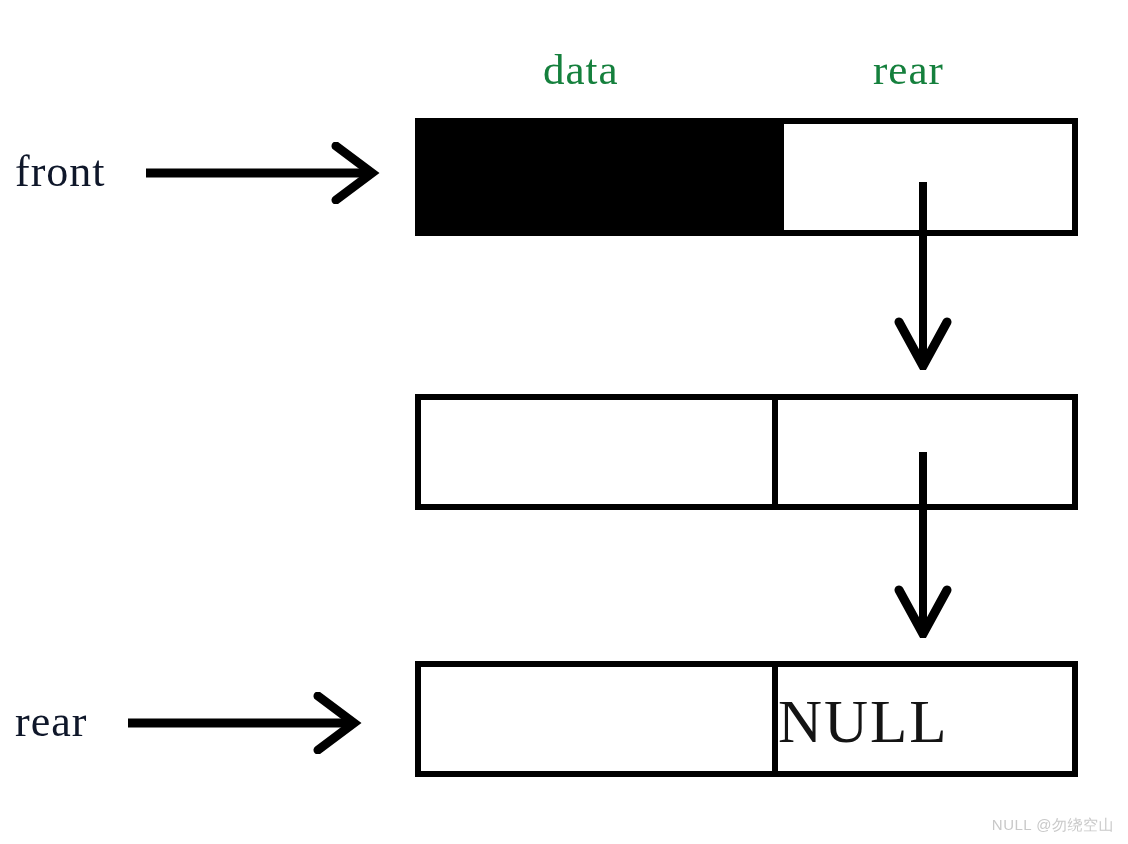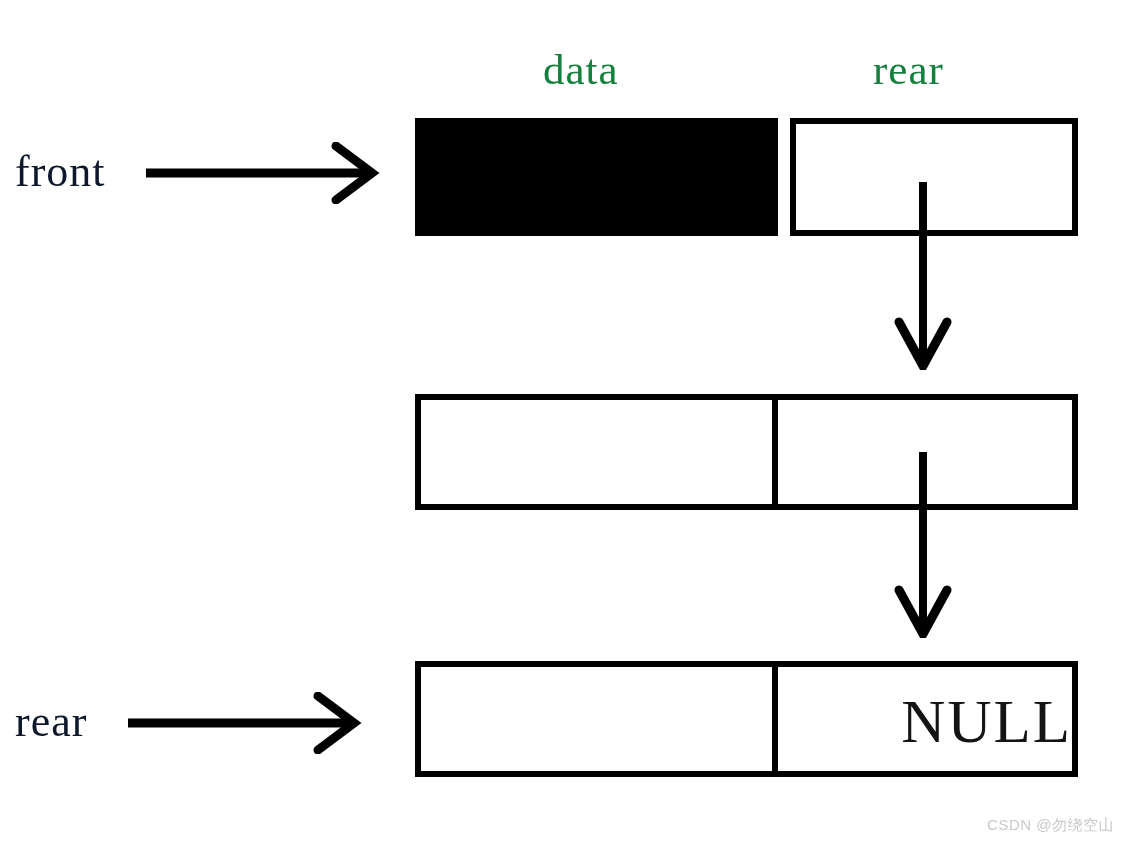--- a/index.html
+++ b/index.html
@@ -63,22 +63,21 @@
     width: 357px;
     border-right: 6px solid #000000;
   }
   .node .cell.data-cell.filled {
     background: #000000;
   }
   .node .cell.next-cell {
     flex: 1 1 auto;
     display: flex;
     align-items: center;
-    justify-content: flex-end;
-    margin-left: 12px;
+    justify-content: flex-start;
   }
   .null-text {
     font-family: "Liberation Serif", "DejaVu Serif", serif;
     font-size: 61px;
     line-height: 61px;
     color: #141414;
     letter-spacing: 2px;
     position: relative;
     top: 2px;
   }
@@ -170,15 +169,15 @@
     <polyline points="196,4 232,31 196,58" fill="none" stroke="#000000" stroke-width="9" stroke-linecap="round" stroke-linejoin="miter"></polyline>
   </svg>
 
   <div class="node" id="node-3">
     <div class="cell data-cell"></div>
     <div class="cell next-cell">
       <span class="null-text">NULL</span>
     </div>
   </div>
 
-  <div id="watermark">CSDN @勿绕空山</div>
+  <div id="watermark">NULL @勿绕空山</div>
 
 </div>
 
 </body></html>

